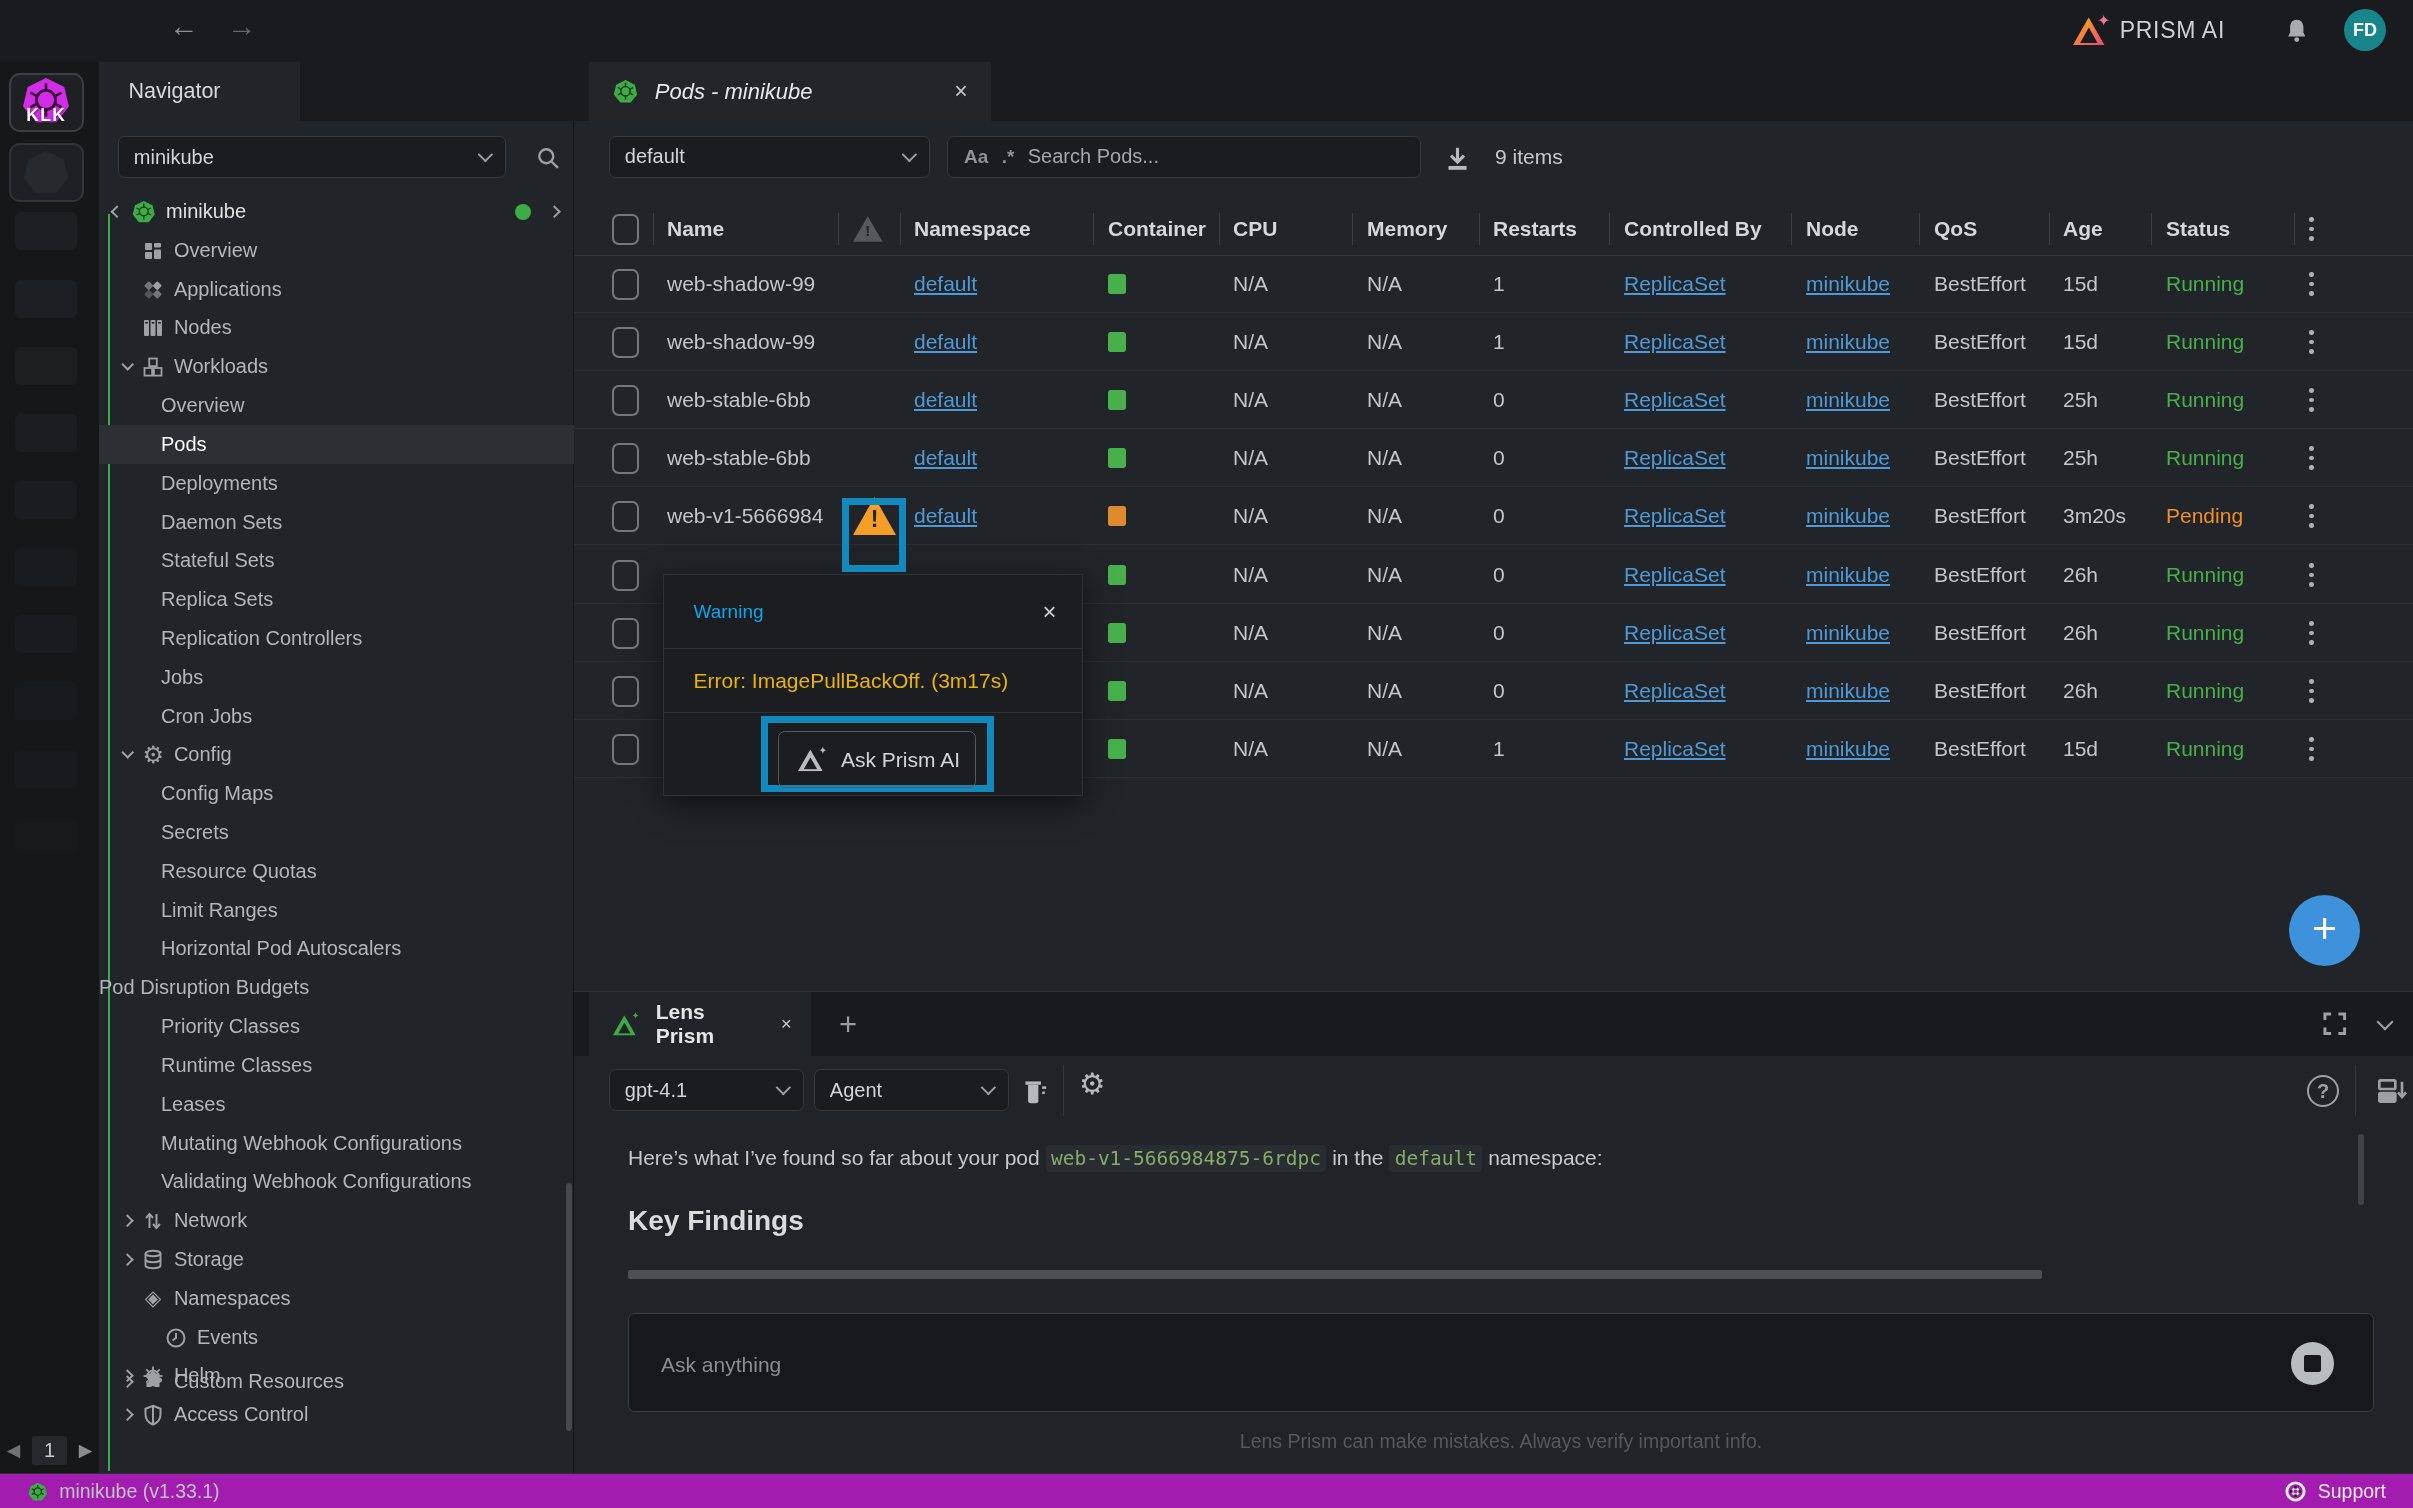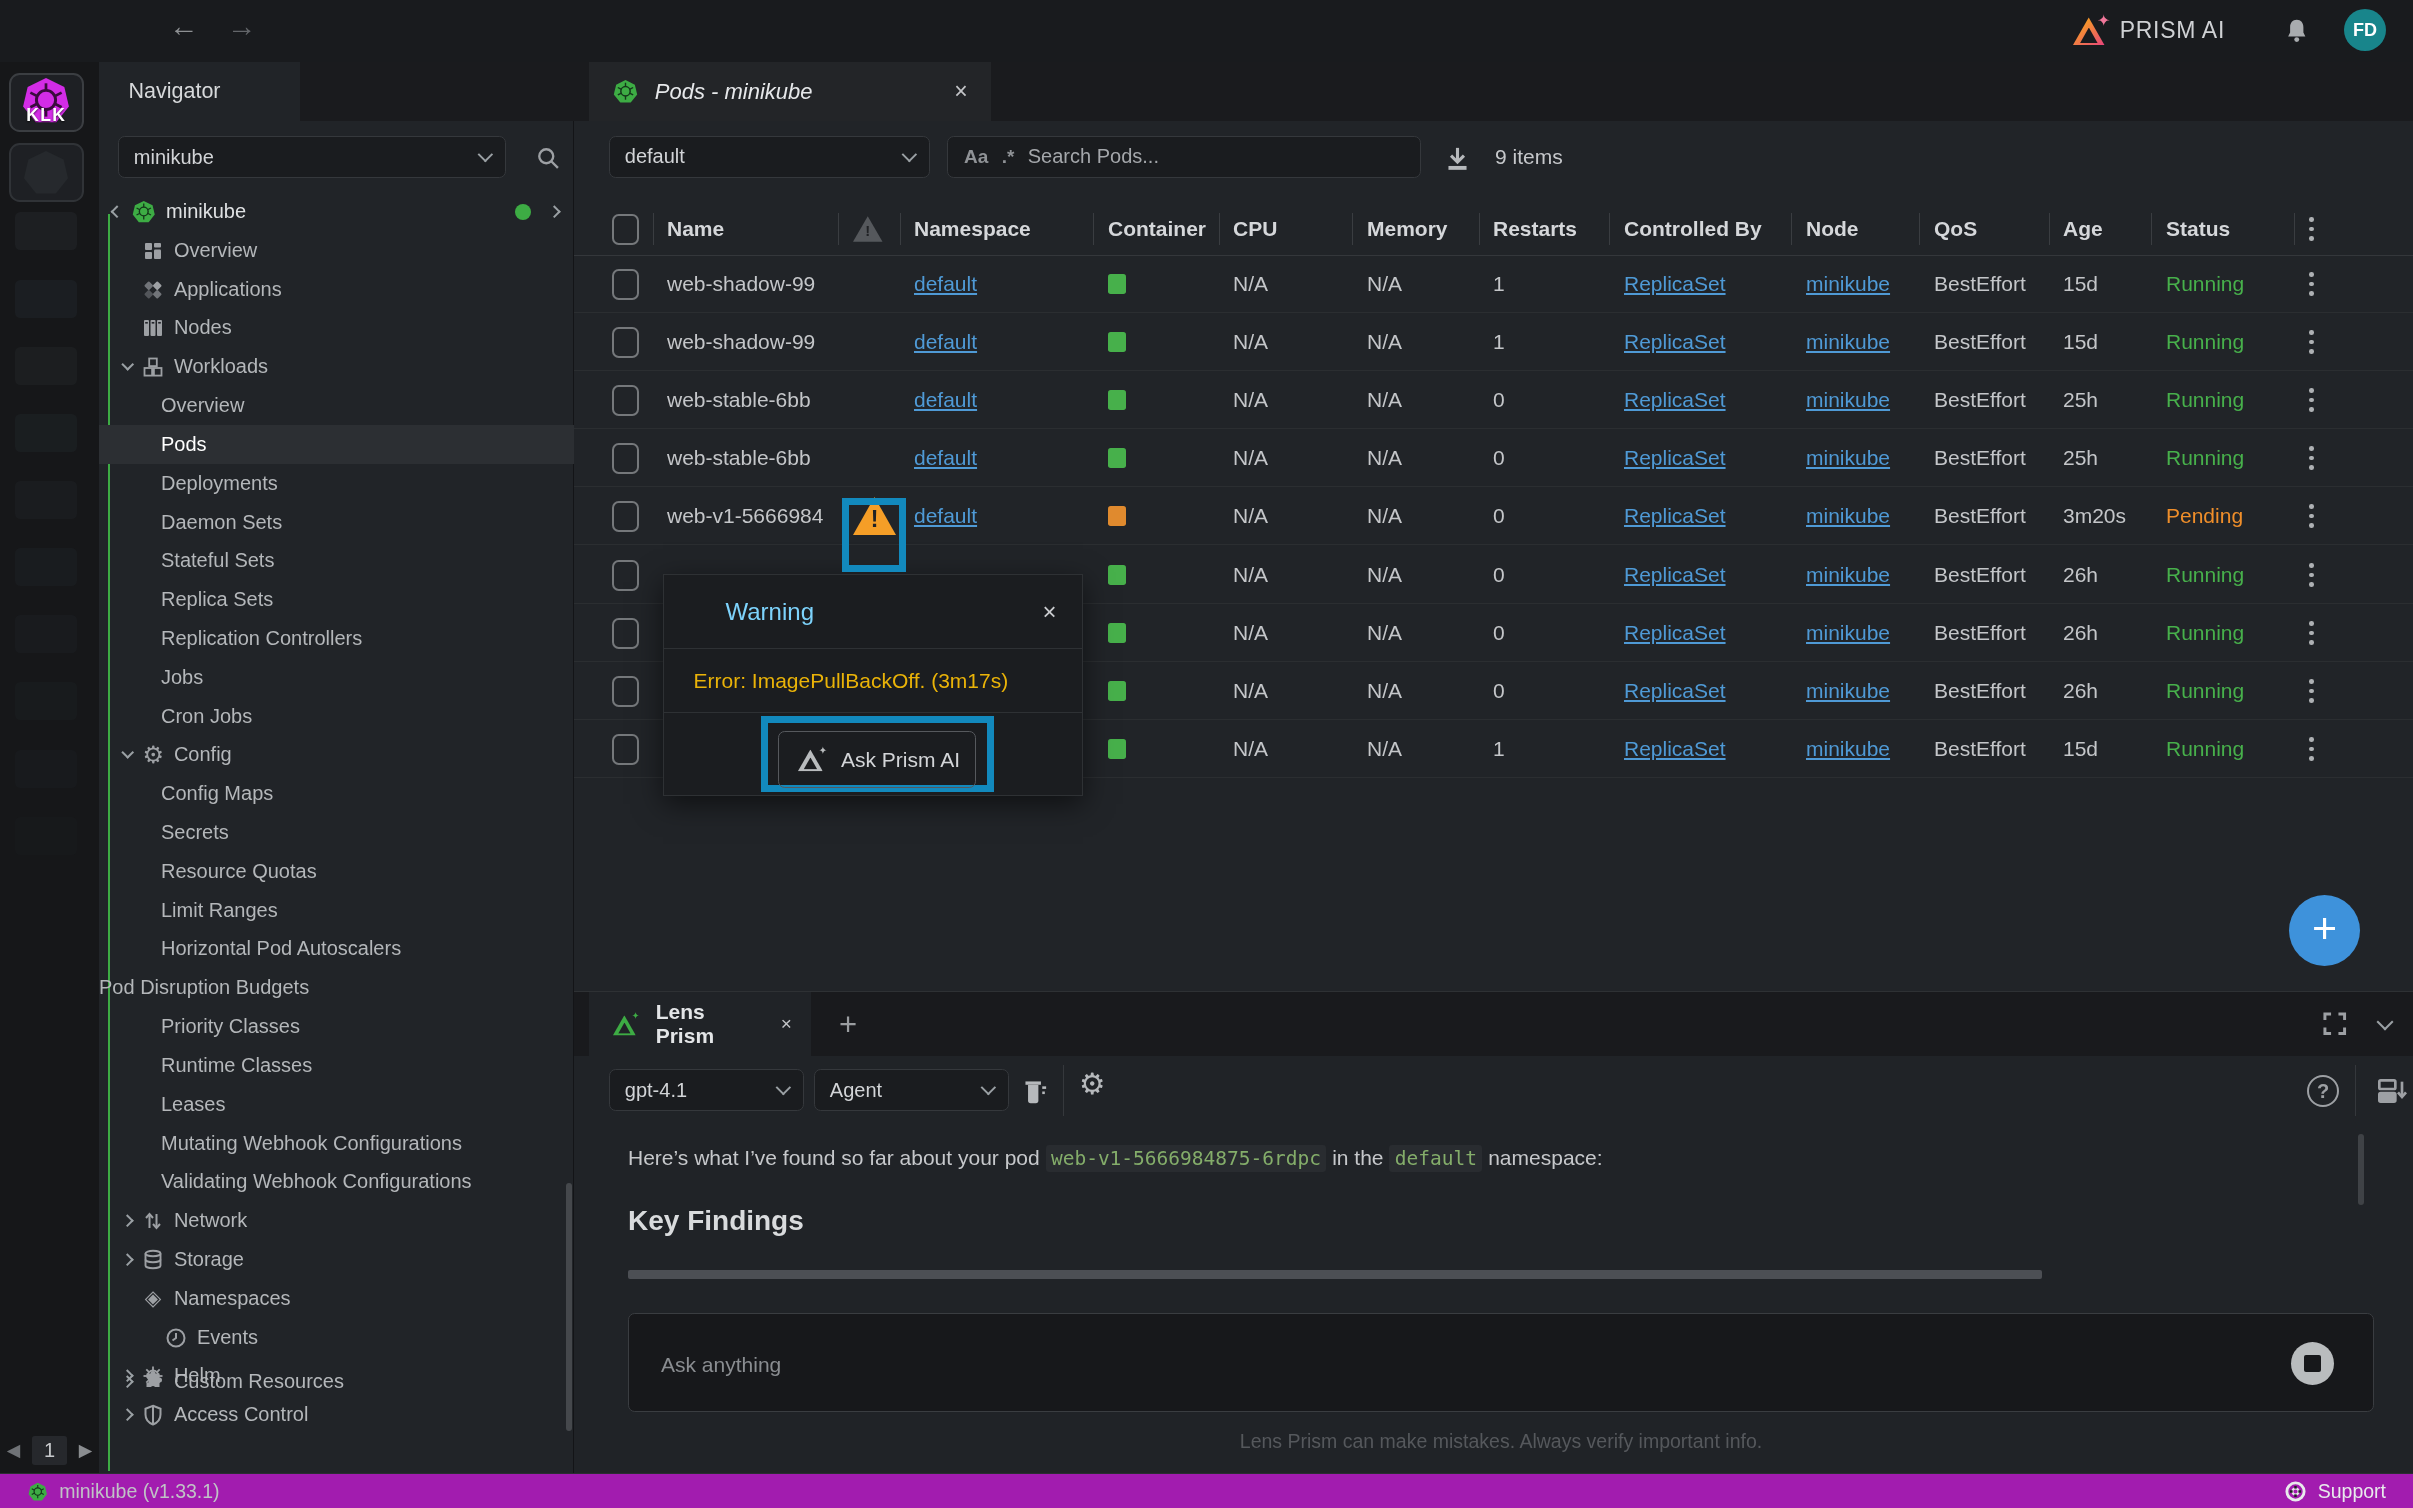--- a/index.html
+++ b/index.html
@@ -104,21 +104,21 @@
   .warn-tri .tri{position:absolute;inset:0;background:var(--warn);clip-path:polygon(50% 0,100% 100%,0 100%);}
   .warn-tri .bang{position:absolute;left:0;right:0;top:9.4px;text-align:center;color:#202225;font-weight:bold;font-size:23px;}
   .warn-tri.gray .tri{background:#55585c;}
   .warn-tri.gray{width:29.5px;height:25.5px;}
   .warn-tri.gray .bang{font-size:14.8px;top:6.7px;}
 
   
   #popup{left:89px;top:512px;width:420px;height:222px;background:#1b1d20;border:0.7px solid #2e3134;
     box-shadow:0 8px 27px rgba(0,0,0,.55);z-index:40;}
   #popup-head{position:relative;height:74px;border-bottom:0.7px solid #2e3134;display:flex;align-items:center;padding:0 29.5px;}
-  #popup-title{font-size:24px;color:#7dd3fc;margin-left:32px;}
+  #popup-title{font-size:19px;color:#0ea5e9;}
   #popup-close{position:absolute;right:25.5px;font-size:24px;color:#cbcdd0;}
   #popup-body{height:64px;border-bottom:0.7px solid #2e3134;display:flex;align-items:center;padding:0 29.5px;}
   #popup-msg{font-size:21px;color:#eab308;}
   #popup-foot{position:relative;height:82px;}
   #ask-hl{position:absolute;left:97px;top:3.4px;width:233px;height:76px;border:7.4px solid var(--cyan);}
   #ask-btn{position:absolute;left:10px;top:8px;width:198px;height:57px;border:1.3px solid #56595d;border-radius:6.7px;
     display:flex;align-items:center;justify-content:center;gap:12px;cursor:pointer;}
   #ask-btn .prism{transform:scale(.78);}
   #ask-btn .t1{background:#b9bcbe;}
   #ask-btn .t2{background:#1b1d20;}

